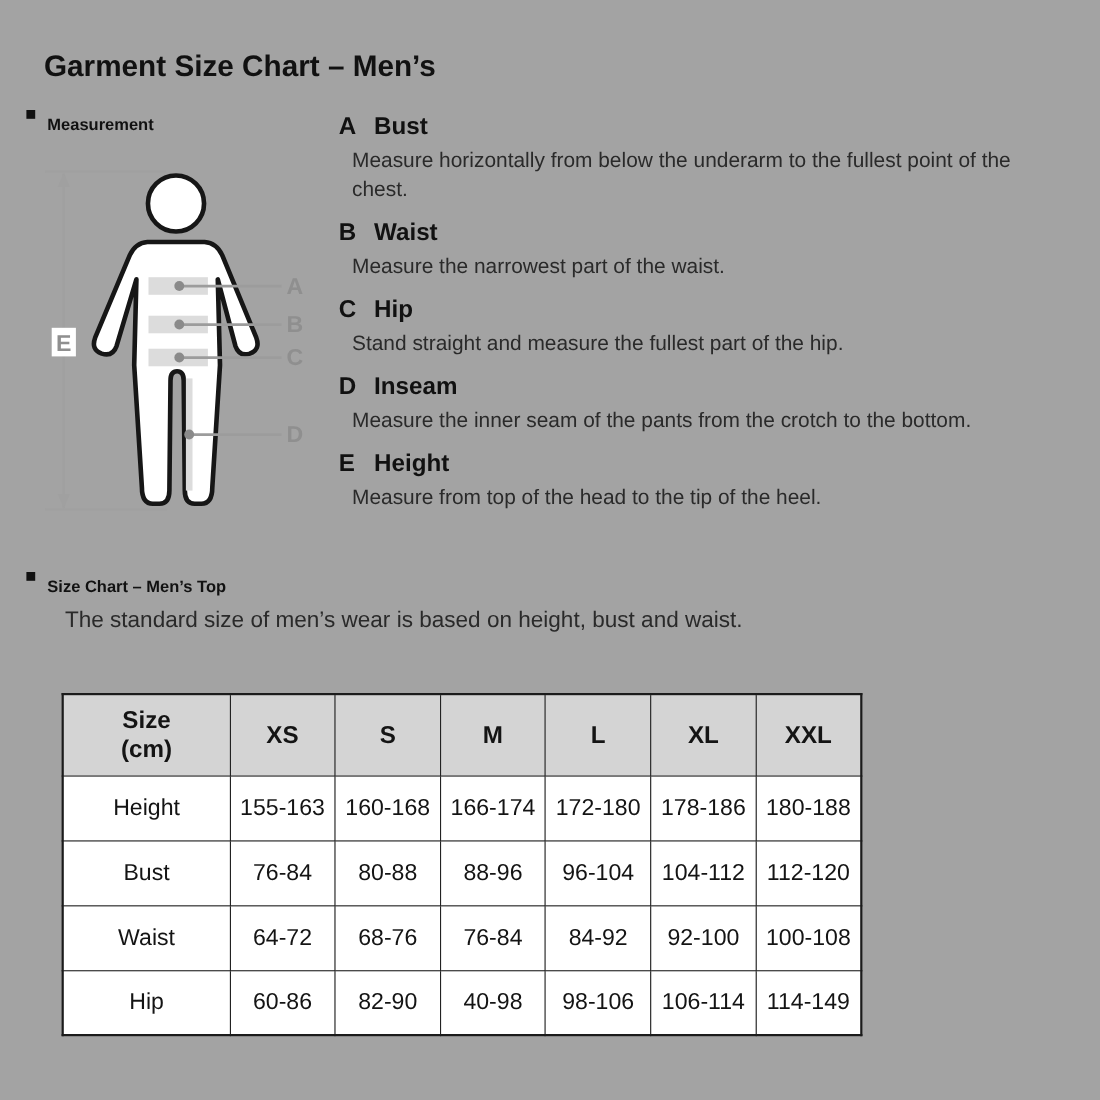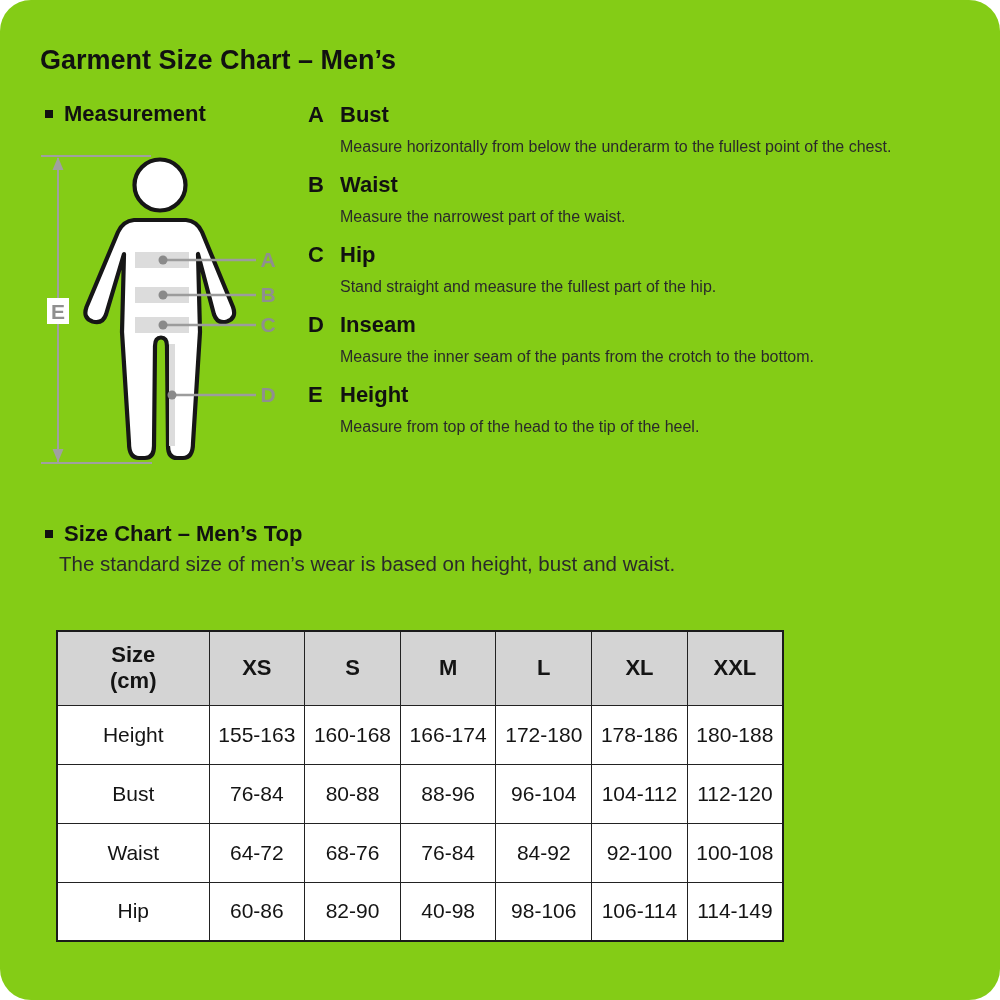--- a/index.html
+++ b/index.html
@@ -4,32 +4,32 @@
 <style>
   * { margin: 0; padding: 0; box-sizing: border-box; }
   html, body { background: #ffffff; }
   body {
     width: 1000px; height: 1000px;
     font-family: "Liberation Sans", "DejaVu Sans", sans-serif;
     color: #161616;
     position: relative;
     overflow: hidden;
   }
-  .page { position: absolute; inset: 0; background: #84cc16; border-radius: 31px; }
+  .page { position: absolute; inset: 0; background: #a3a3a3; }
 
   .title {
     position: absolute; left: 40px; top: 44px;
     font-size: 27px; font-weight: bold; line-height: 32px;
     color: #111; letter-spacing: 0;
   }
 
   .sec-head {
-    position: absolute; left: 45px;
-    display: flex; align-items: center;
-    font-size: 22px; font-weight: bold; color: #111;
+    position: absolute; left: 24px;
+    display: flex; 
+    font-size: 15px; font-weight: bold; color: #111;
     line-height: 28px; white-space: nowrap;
   }
   .sec-head .bullet {
     width: 8px; height: 8px; background: #111;
     display: inline-block; margin-right: 11px; flex: 0 0 auto;
   }
   .measurement-head { top: 100px; }
   .size-head { top: 520px; }
   .sec-title-regular { font-weight: normal; margin-left: 0.28em; }
 
@@ -45,23 +45,23 @@
   
   .definitions { position: absolute; left: 308px; top: 102px; width: 672px; }
   .def-item { margin-bottom: 12px; }
   .def-head { display: flex; line-height: 26px; }
   .def-letter {
     width: 32px; flex: 0 0 auto;
     font-size: 22px; font-weight: bold; color: #111;
   }
   .def-term { font-size: 22px; font-weight: bold; color: #111; }
   .def-desc {
-    margin-left: 32px; margin-top: 6px;
+    margin-left: 12px; margin-top: 6px;
     width: 622px;
-    font-size: 16px; line-height: 26px; color: #2a2a2a;
+    font-size: 19px; line-height: 26px; color: #2a2a2a;
   }
   .def-desc.nowrap { white-space: nowrap; width: auto; }
 
   
   .size-table {
     position: absolute; left: 56px; top: 630px;
     width: 728px; border-collapse: collapse; table-layout: fixed;
     border: 2.5px solid #1b1b1b;
   }
   .size-table col.c-label { width: 152px; }

